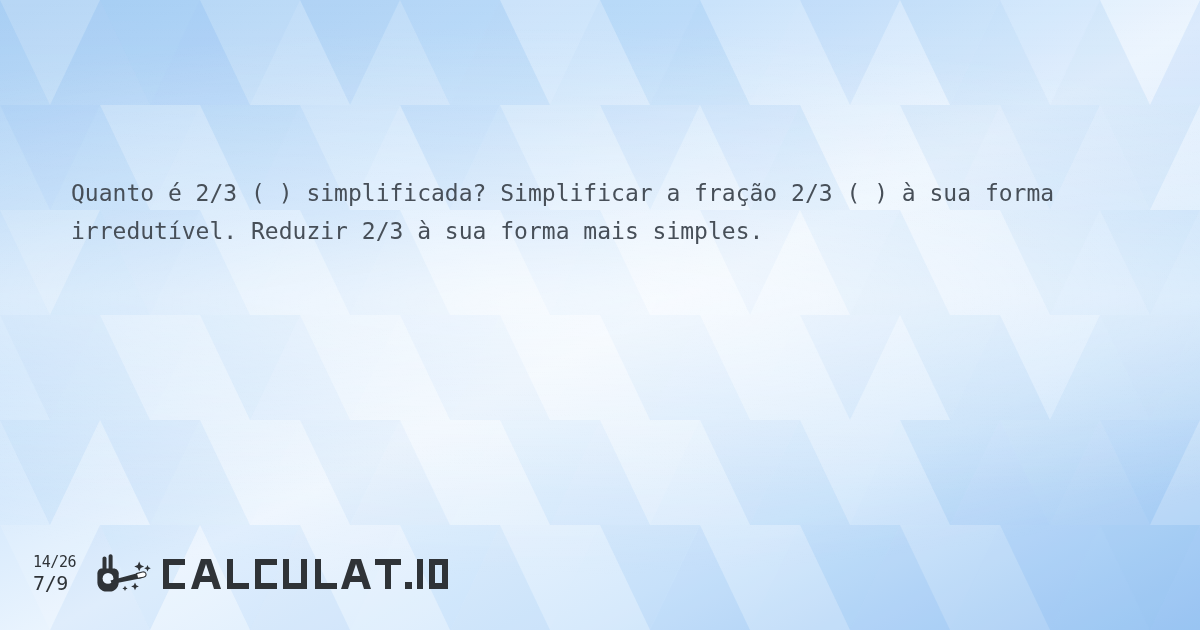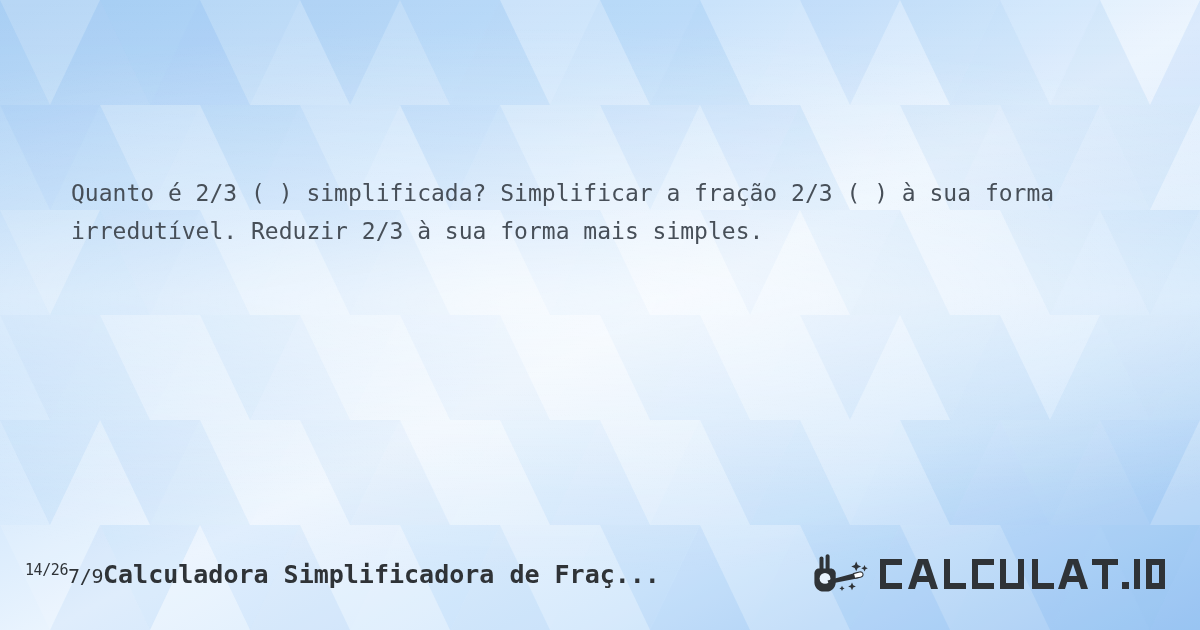--- a/index.html
+++ b/index.html
@@ -100,21 +100,21 @@
     top: 545px;
     width: 1200px;
     height: 58px;
     padding: 0 33px;
     display: flex;
     align-items: center;
   }
 
   #fraction-badge {
     display: flex;
-    flex-direction: row;
+    flex-direction: column;
     justify-content: center;
     align-items: flex-start;
     width: 62px;
     color: #2f3337;
     line-height: 1.0;
     flex: 0 0 auto;
   }
   #fraction-badge .num-top {
     font-size: 15px;
     letter-spacing: -0.4px;
@@ -323,21 +323,20 @@
     <p id="intro">Quanto é 2/3 ( ) simplificada? Simplificar a fração 2/3 ( ) à sua forma irredutível. Reduzir 2/3 à sua forma mais simples.</p>
 
 
     <div id="footer">
 
       <div id="fraction-badge">
         <span class="num-top">14/26</span>
         <span class="num-bot">7/9</span>
       </div>
 
-      <div id="footer-title">Calculadora Simplificadora de Fraç...</div>
 
       <div id="brand">
 
         <svg width="62" height="44" viewBox="0 0 62 44" aria-hidden="true">
           <g fill="#2f3337">
 
             <path d="M9.5 4.5c1.1 0 2 .9 2 2v11.8h-4V6.5c0-1.1.9-2 2-2z"></path>
             <path d="M15.6 2.2c1.1 0 2 .9 2 2v14.1h-4V4.2c0-1.1.9-2 2-2z"></path>
 
             <path d="M6.6 16.4h12.2c2.7 0 4.9 2.2 4.9 4.9v9.1c0 5-4.1 9.1-9.1 9.1h-3.1C6.5 39.5 2.4 35.4 2.4 30.4v-9.1c0-2.7 1.9-4.9 4.2-4.9z"></path>

